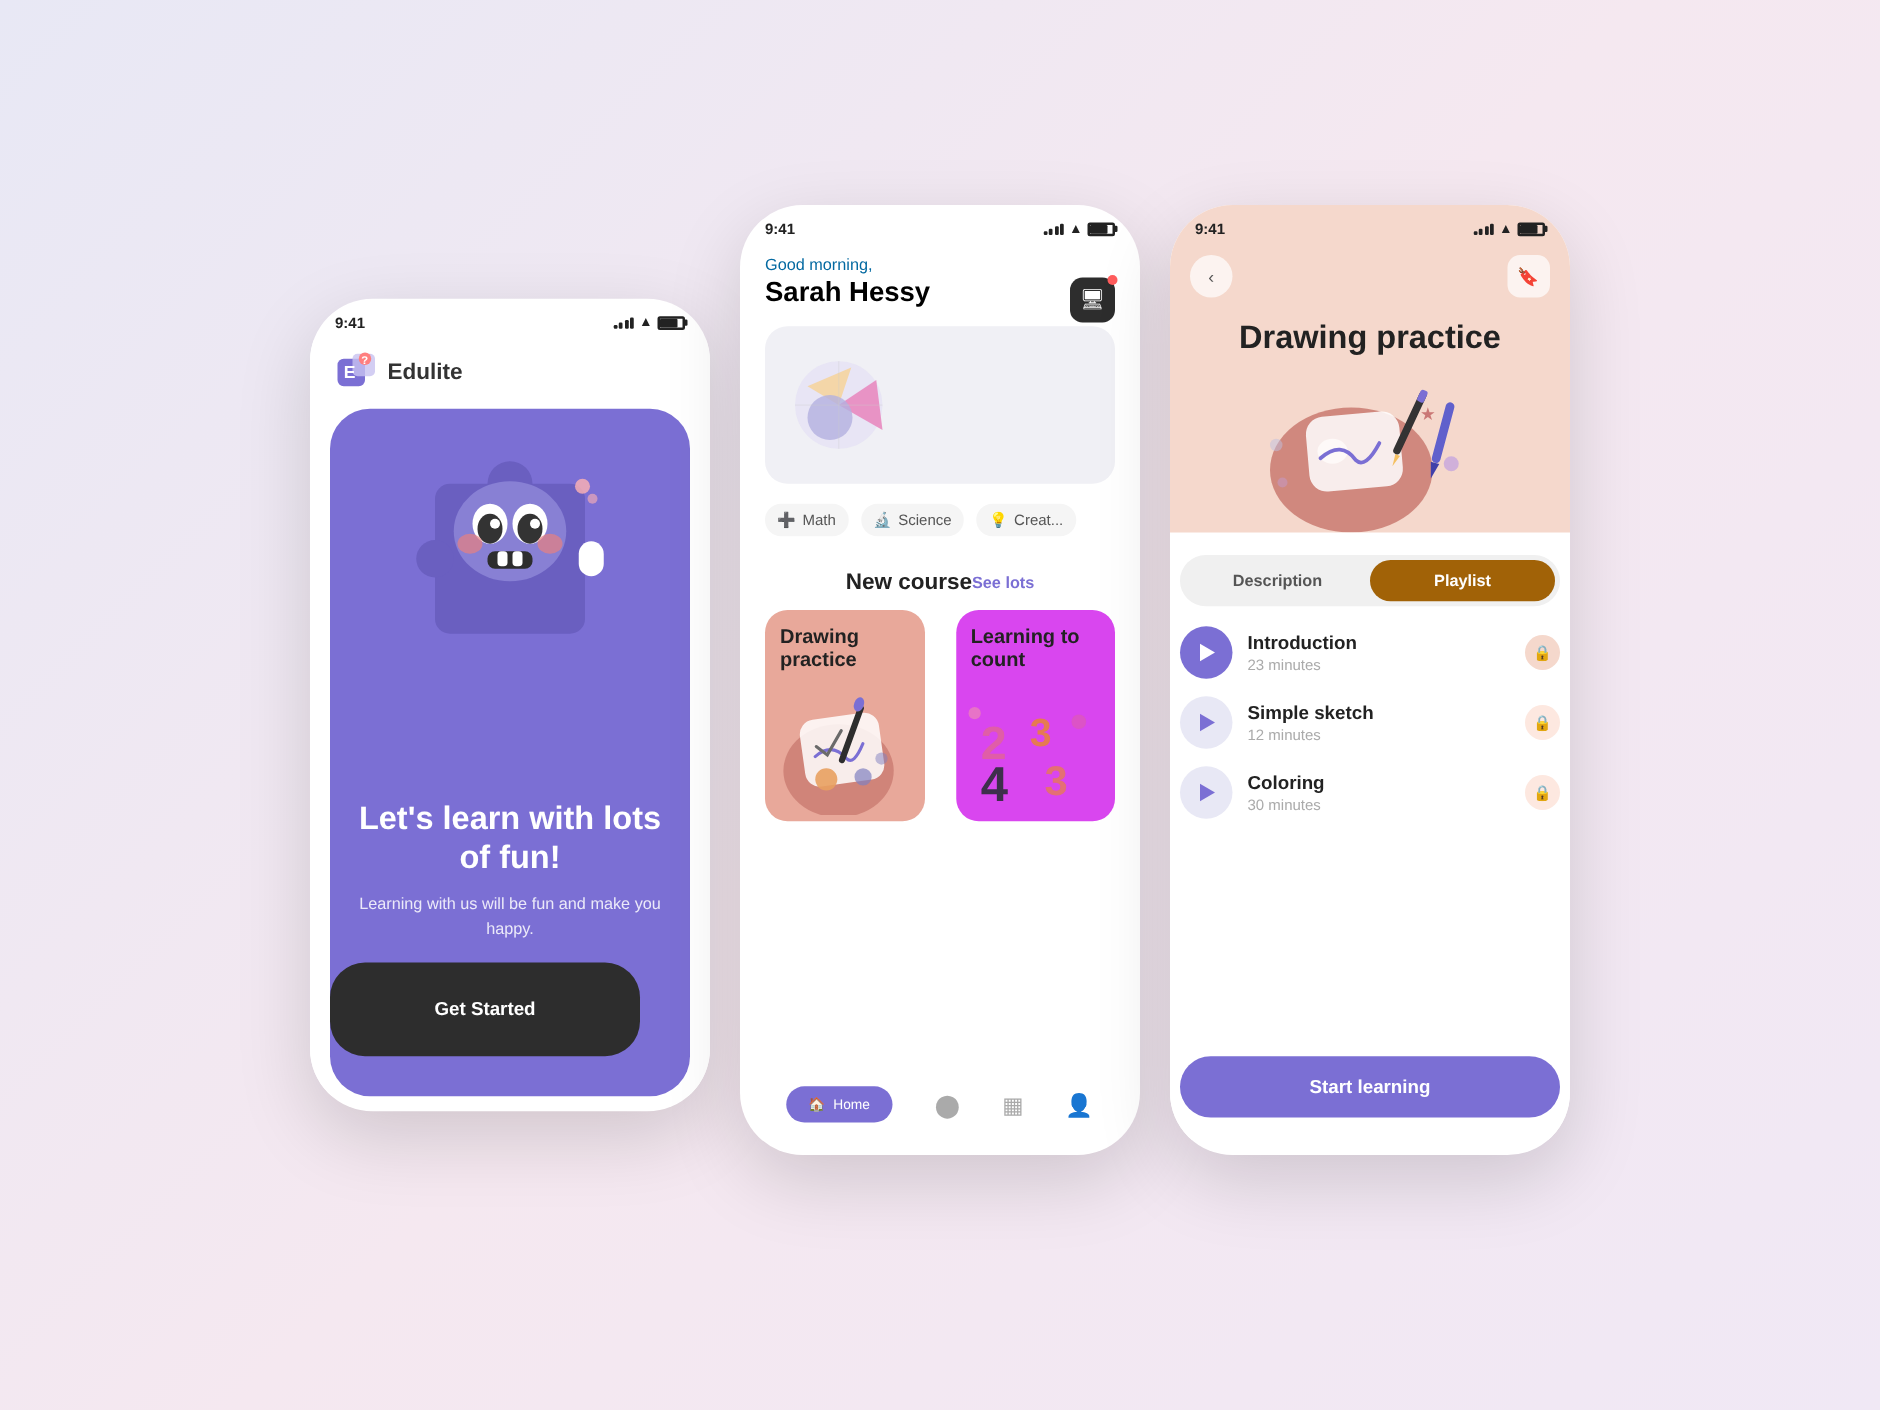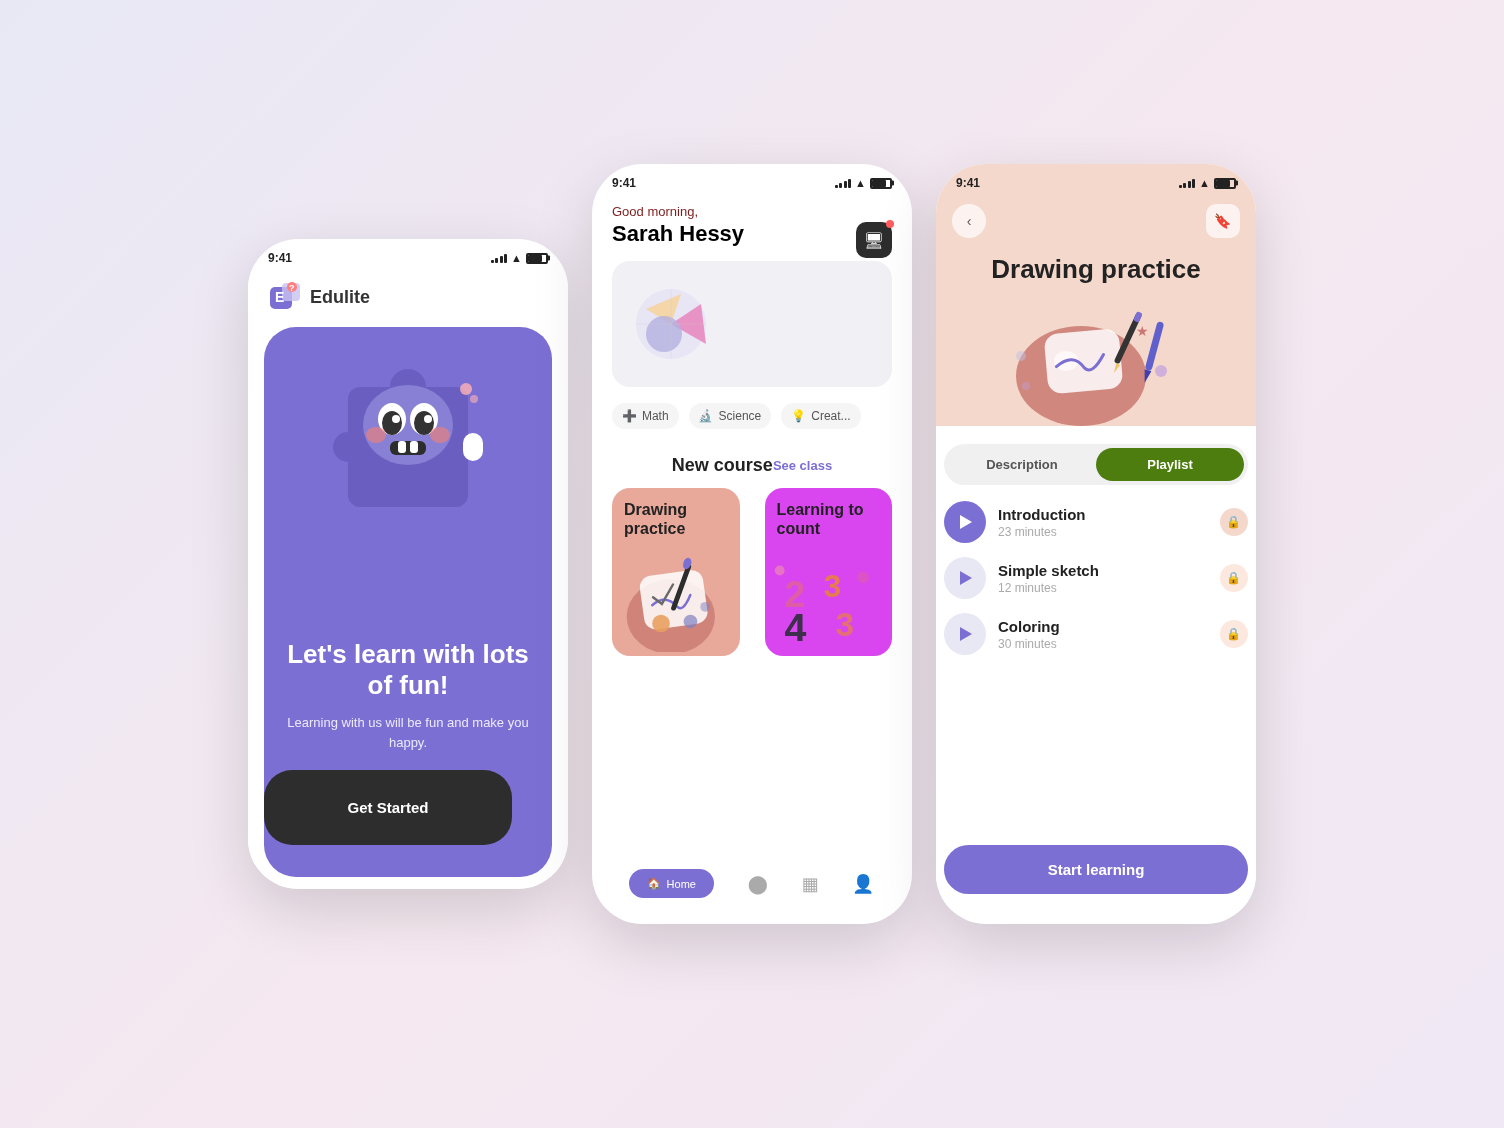--- a/index.html
+++ b/index.html
@@ -179,21 +179,21 @@
     
     .p2-content {
       padding: 8px 20px 0;
       height: calc(100% - 44px);
       display: flex;
       flex-direction: column;
     }
 
     .p2-greeting {
       font-size: 13px;
-      color: #7f1d1d;
+      color: #0369a1;
       margin-bottom: 2px;
     }
 
     .p2-name {
       font-size: 22px;
       font-weight: 800;
       color: #000000;
       margin-bottom: 14px;
     }
 
@@ -424,21 +424,21 @@
       text-align: center;
       padding: 9px;
       border-radius: 24px;
       font-size: 13px;
       font-weight: 600;
       cursor: pointer;
       color: #555;
     }
 
     .p3-tab.active {
-      background: #4d7c0f;
+      background: #a16207;
       color: white;
     }
 
     .p3-playlist-item {
       display: flex;
       align-items: center;
       gap: 12px;
       margin-bottom: 14px;
     }
 
@@ -642,21 +642,21 @@
         <span>Science</span>
       </div>
       <div class="p2-cat">
         <span>💡</span>
         <span>Creat...</span>
       </div>
     </div>
 
     <div class="p2-section-header">
       <span class="p2-section-title">New course</span>
-      <span class="p2-see-more">See class</span>
+      <span class="p2-see-more">See lots</span>
     </div>
 
     <div class="p2-courses">
 
       <div class="p2-course-card p2-course-card-1">
         <div class="p2-course-title">Drawing practice</div>
         <svg viewBox="0 0 130 110" style="width:100%;height:110px;">
 
           <ellipse cx="60" cy="75" rx="45" ry="38" fill="#c97a70" opacity="0.8"></ellipse>
 

